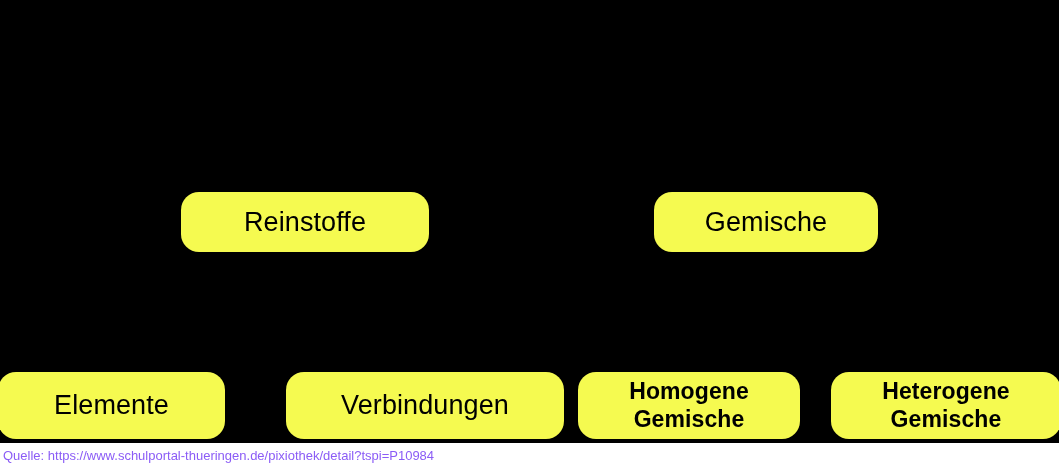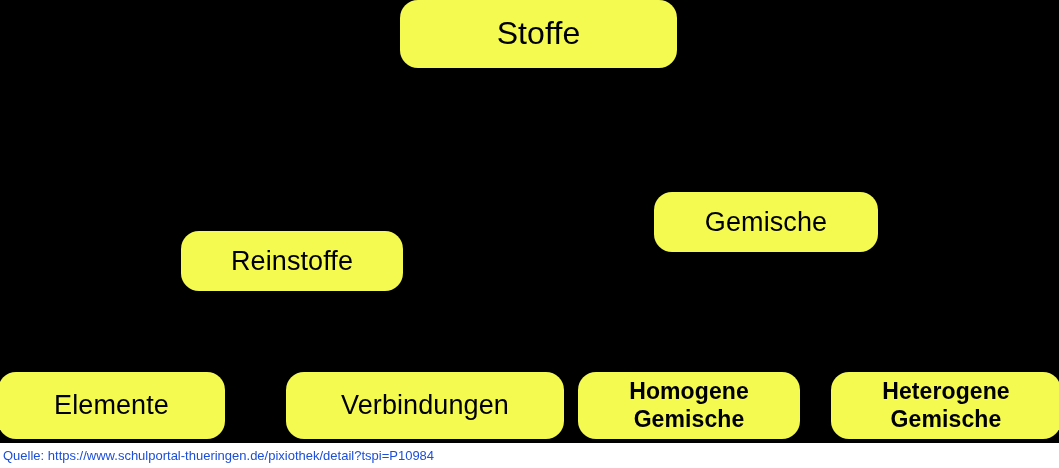--- a/index.html
+++ b/index.html
@@ -64,43 +64,42 @@
     left: 0;
     top: 443px;
     width: 1059px;
     height: 25px;
     background: #ffffff;
     display: flex;
     align-items: center;
   }
   .caption-text {
     font-size: 13px;
-    color: #1d4ed8;
+    color: #8b5cf6;
     padding-left: 3px;
     font-family: "Liberation Sans", sans-serif;
     white-space: nowrap;
   }
 </style>
 </head>
 <body>
 
 <div id="canvas">
 
   <div class="diagram-area">
 
     <div class="connector" style="left:292px; top:68px; width:247px; height:3px;"></div>
     <div class="connector" style="left:538px; top:68px; width:229px; height:3px;"></div>
     <div class="connector" style="left:112px; top:251px; width:181px; height:3px;"></div>
     <div class="connector" style="left:292px; top:251px; width:117px; height:3px;"></div>
     <div class="connector" style="left:689px; top:251px; width:78px; height:3px;"></div>
     <div class="connector" style="left:766px; top:251px; width:179px; height:3px;"></div>
 
-    <div class="node level-1" style="left:400px; top:0px; width:277px; height:68px;">Stoffe</div>
 
-    <div class="node level-2" style="left:181px; top:192px; width:222px; height:60px;margin-top:39px;">Reinstoffe</div>
+    <div class="node level-2" style="left:181px; top:192px; width:248px; height:60px;">Reinstoffe</div>
 
     <div class="node level-2" style="left:654px; top:192px; width:224px; height:60px;">Gemische</div>
 
     <div class="node level-3" style="left:-2px; top:372px; width:227px; height:67px;">Elemente</div>
 
     <div class="node level-3" style="left:286px; top:372px; width:278px; height:67px;">Verbindungen</div>
 
     <div class="node level-3 two-line" style="left:578px; top:372px; width:222px; height:67px;">Homogene
 Gemische</div>
 

